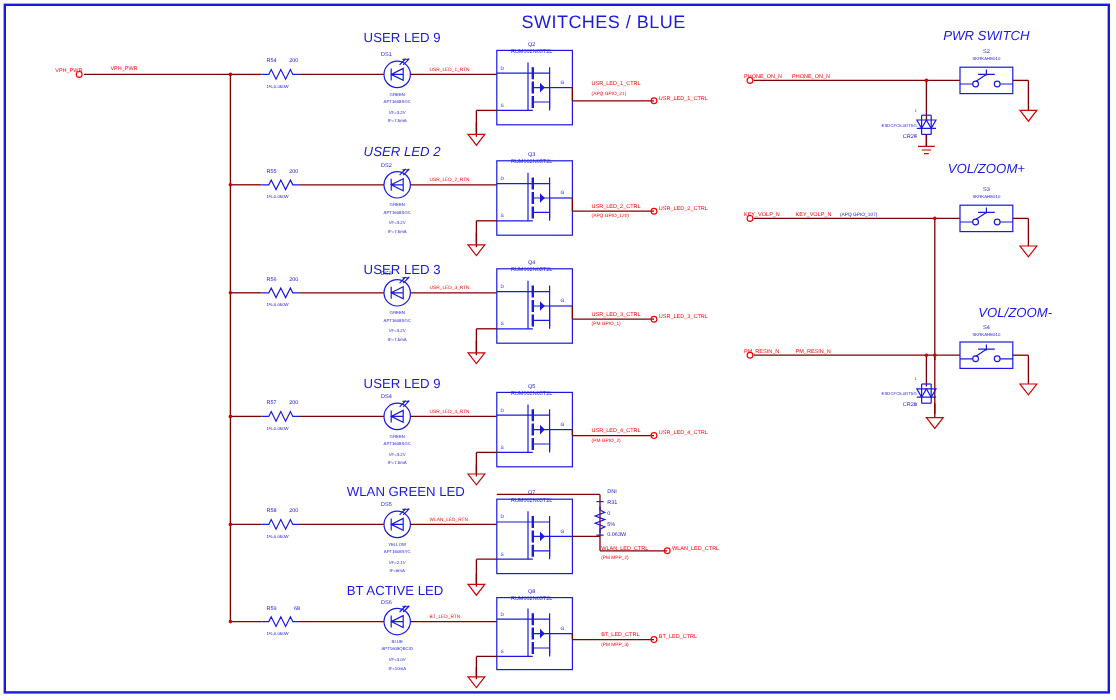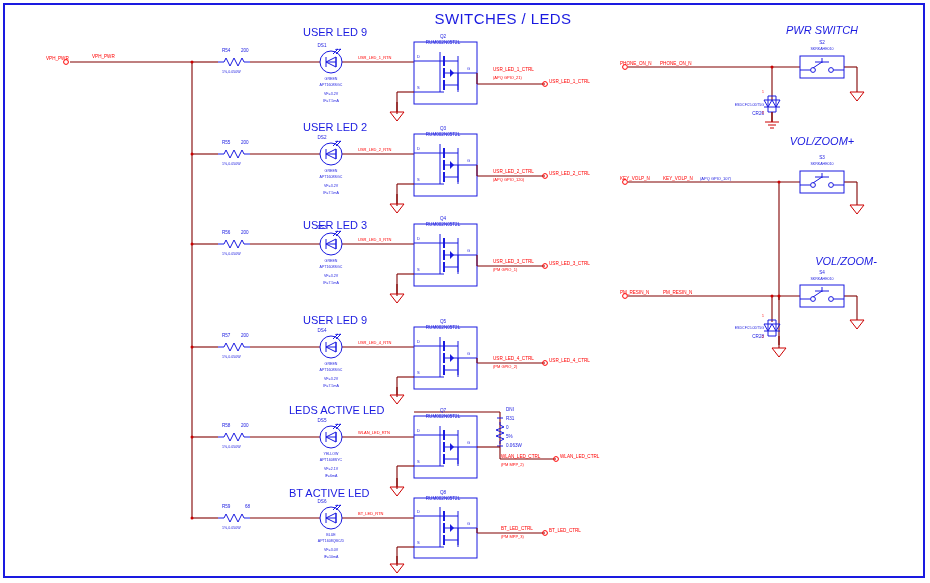--- a/index.html
+++ b/index.html
@@ -292,21 +292,21 @@
         <circle cx="192" cy="347" r="1.5"></circle>
       <circle cx="192" cy="437" r="1.5"></circle>
         <circle cx="192" cy="518" r="1.5"></circle>
       <circle cx="772" cy="67" r="1.5"></circle>
         <circle cx="779" cy="182" r="1.5"></circle>
       <circle cx="772" cy="296" r="1.5"></circle>
         <circle cx="779" cy="296" r="1.5"></circle>
     </g>
   </svg>
 
-  <div class="lbl title ctr" style="left:503px;top:11px;">SWITCHES / LEDS</div>
+  <div class="lbl title ctr" style="left:503px;top:11px;">SWITCHES / BLUE</div>
 
   <div class="lbl net" style="left:46px;top:57px;">VPH_PWR</div>
   <div class="lbl net" style="left:92px;top:55px;">VPH_PWR</div>
 
   <div class="lbl sect" style="left:303px;top:27px;">USER LED 9</div>
   <div class="lbl tiny5" style="left:222px;top:49px;">R54</div>
   <div class="lbl tiny5" style="left:241px;top:49px;">200</div>
   <div class="lbl tiny" style="left:222px;top:71px;">1%,0.050W</div>
   <div class="lbl tiny5 ctr" style="left:322px;top:44px;">DS1</div>
   <div class="lbl tiny ctr" style="left:331px;top:78px;">GREEN</div>
@@ -316,21 +316,21 @@
   <div class="lbl netsm" style="left:358px;top:56px;">USR_LED_1_RTN</div>
   <div class="lbl tiny5 ctr" style="left:443px;top:35px;">Q2</div>
   <div class="lbl tiny5 ctr" style="left:443px;top:41px;">RUM002N05T2L</div>
   <div class="lbl pin" style="left:417px;top:55px;">D</div>
   <div class="lbl pin" style="left:417px;top:86px;">S</div>
   <div class="lbl pin" style="left:467px;top:67px;">G</div>
   <div class="lbl net" style="left:493px;top:68px;">USR_LED_1_CTRL</div>
   <div class="lbl netsm" style="left:493px;top:76px;">(APQ GPIO_21)</div>
   <div class="lbl net" style="left:549px;top:80px;">USR_LED_1_CTRL</div>
 
-  <div class="lbl sect" style="left:303px;top:122px;">USER LED 2</div>
+  <div class="lbl sect" style="left:303px;top:122px;font-style:italic;">USER LED 2</div>
   <div class="lbl tiny5" style="left:222px;top:141px;">R55</div>
   <div class="lbl tiny5" style="left:241px;top:141px;">200</div>
   <div class="lbl tiny" style="left:222px;top:163px;">1%,0.050W</div>
   <div class="lbl tiny5 ctr" style="left:322px;top:136px;">DS2</div>
   <div class="lbl tiny ctr" style="left:331px;top:170px;">GREEN</div>
   <div class="lbl tiny ctr" style="left:331px;top:176px;">APT1608SGC</div>
   <div class="lbl tiny ctr" style="left:331px;top:185px;">VF=3.2V</div>
   <div class="lbl tiny ctr" style="left:331px;top:192px;">IF=7.5mA</div>
   <div class="lbl netsm" style="left:358px;top:148px;">USR_LED_2_RTN</div>
   <div class="lbl tiny5 ctr" style="left:443px;top:127px;">Q3</div>
@@ -373,21 +373,21 @@
   <div class="lbl netsm" style="left:358px;top:341px;">USR_LED_4_RTN</div>
   <div class="lbl tiny5 ctr" style="left:443px;top:320px;">Q5</div>
   <div class="lbl tiny5 ctr" style="left:443px;top:326px;">RUM002N05T2L</div>
   <div class="lbl pin" style="left:417px;top:340px;">D</div>
   <div class="lbl pin" style="left:417px;top:371px;">S</div>
   <div class="lbl pin" style="left:467px;top:352px;">G</div>
   <div class="lbl net" style="left:493px;top:357px;">USR_LED_4_CTRL</div>
   <div class="lbl netsm" style="left:493px;top:365px;">(PM GPIO_2)</div>
   <div class="lbl net" style="left:549px;top:359px;">USR_LED_4_CTRL</div>
 
-  <div class="lbl sect" style="left:289px;top:405px;">LEDS ACTIVE LED</div>
+  <div class="lbl sect" style="left:289px;top:405px;">WLAN GREEN LED</div>
   <div class="lbl tiny5" style="left:222px;top:424px;">R58</div>
   <div class="lbl tiny5" style="left:241px;top:424px;">200</div>
   <div class="lbl tiny" style="left:222px;top:446px;">1%,0.050W</div>
   <div class="lbl tiny5 ctr" style="left:322px;top:419px;">DS5</div>
   <div class="lbl tiny ctr" style="left:331px;top:453px;">YELLOW</div>
   <div class="lbl tiny ctr" style="left:331px;top:459px;">APT1608SYC</div>
   <div class="lbl tiny ctr" style="left:331px;top:468px;">VF=2.1V</div>
   <div class="lbl tiny ctr" style="left:331px;top:475px;">IF=6mA</div>
   <div class="lbl netsm" style="left:358px;top:431px;">WLAN_LED_RTN</div>
   <div class="lbl tiny5 ctr" style="left:443px;top:409px;">Q7</div>

